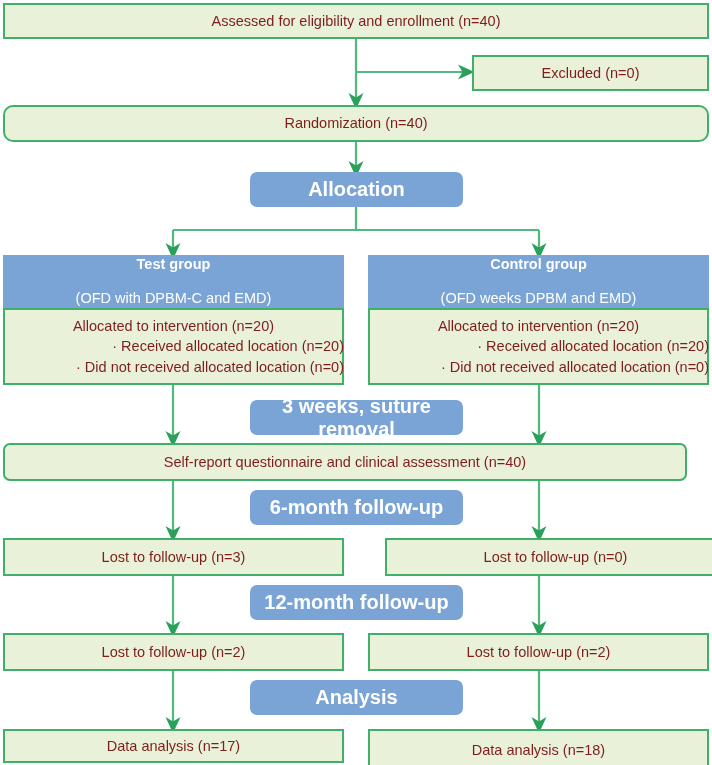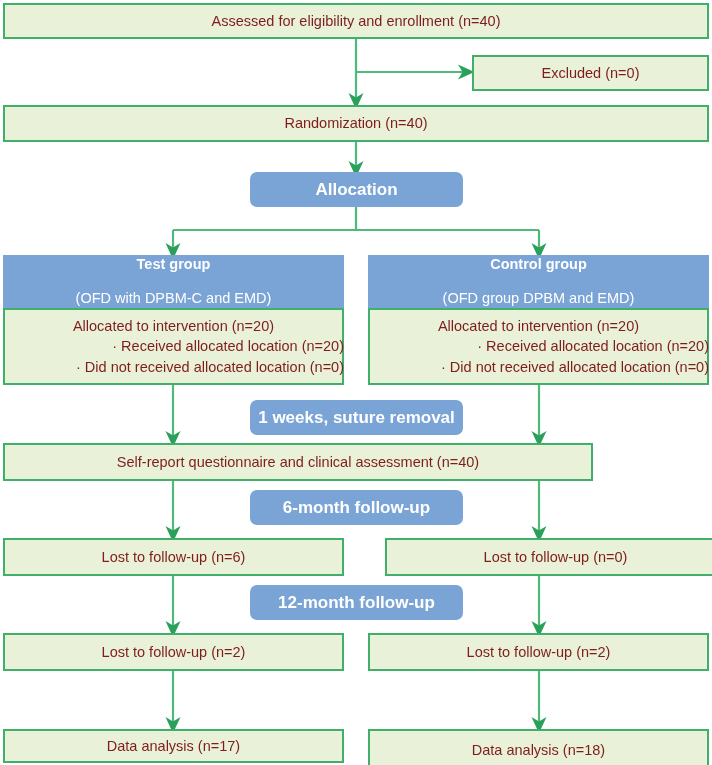--- a/index.html
+++ b/index.html
@@ -8,21 +8,21 @@
   #wires{position:absolute;left:0;top:0;width:712px;height:765px;}
   .gbox{position:absolute;box-sizing:border-box;background:#e9f1d9;border:2px solid #3faf6a;
         display:flex;flex-direction:column;align-items:center;justify-content:center;
         color:#7f1d1d;font-size:14.5px;line-height:1.42;text-align:center;}
   .bhdr{position:absolute;box-sizing:border-box;background:#7aa4d6;border:2px solid #7aa4d6;
         display:flex;flex-direction:column;align-items:center;justify-content:center;
         color:#ffffff;font-size:14.5px;line-height:1.45;text-align:center;gap:12px;}
   .bhdr .ttl{font-weight:bold;}
   .pill{position:absolute;box-sizing:border-box;background:#7aa4d6;border-radius:7px;
         display:flex;align-items:center;justify-content:center;
-        color:#ffffff;font-size:17px;font-weight:bold;text-align:center;}
+        color:#ffffff;font-size:20px;font-weight:bold;text-align:center;}
   .ln1{width:100%;}
   .bullets{display:block;width:100%;padding-left:4px;text-align:right;}
   .bullets div{white-space:nowrap;}
 </style>
 </head>
 <body>
 
 <div id="stage">
 
   <svg id="wires" viewBox="0 0 712 765">
@@ -59,21 +59,21 @@
   </svg>
 
   <div class="gbox" style="left:3px;top:3px;width:706px;height:36px;">
     <span class="ln1">Assessed for eligibility and enrollment (n=40)</span>
   </div>
 
   <div class="gbox" style="left:472px;top:55px;width:237px;height:36px;">
     <span class="ln1">Excluded (n=0)</span>
   </div>
 
-  <div class="gbox" style="left:3px;top:105px;width:706px;height:37px;">
+  <div class="gbox" style="left:3px;top:105px;width:706px;height:37px;border-radius:10px;">
     <span class="ln1">Randomization (n=40)</span>
   </div>
 
   <div class="pill" style="left:250px;top:172px;width:213px;height:35px;">
     <span>Allocation</span>
   </div>
 
   <div class="bhdr" style="left:3px;top:255px;width:341px;height:53px;">
     <span class="ttl">Test group</span>
     <span>(OFD with DPBM-C and EMD)</span>
@@ -81,60 +81,63 @@
   <div class="gbox" style="left:3px;top:308px;width:341px;height:77px;">
     <span class="ln1">Allocated to intervention (n=20)</span>
     <span class="bullets">
       <div>· Received allocated location (n=20)</div>
       <div>· Did not received allocated location (n=0)</div>
     </span>
   </div>
 
   <div class="bhdr" style="left:368px;top:255px;width:341px;height:53px;">
     <span class="ttl">Control group</span>
-    <span>(OFD group DPBM and EMD)</span>
+    <span>(OFD weeks DPBM and EMD)</span>
   </div>
   <div class="gbox" style="left:368px;top:308px;width:341px;height:77px;">
     <span class="ln1">Allocated to intervention (n=20)</span>
     <span class="bullets">
       <div>· Received allocated location (n=20)</div>
       <div>· Did not received allocated location (n=0)</div>
     </span>
   </div>
 
   <div class="pill" style="left:250px;top:400px;width:213px;height:35px;">
-    <span>1 weeks, suture removal</span>
+    <span>3 weeks, suture removal</span>
   </div>
 
-  <div class="gbox" style="left:3px;top:443px;width:590px;height:38px;">
+  <div class="gbox" style="left:3px;top:443px;width:684px;height:38px;border-radius:7px;">
     <span class="ln1">Self-report questionnaire and clinical assessment (n=40)</span>
   </div>
 
   <div class="pill" style="left:250px;top:490px;width:213px;height:35px;">
     <span>6-month follow-up</span>
   </div>
 
   <div class="gbox" style="left:3px;top:538px;width:341px;height:38px;">
-    <span class="ln1">Lost to follow-up (n=6)</span>
+    <span class="ln1">Lost to follow-up (n=3)</span>
   </div>
   <div class="gbox" style="left:368px;top:538px;width:341px;height:38px;margin-left:17px;">
     <span class="ln1">Lost to follow-up (n=0)</span>
   </div>
 
   <div class="pill" style="left:250px;top:585px;width:213px;height:35px;">
     <span>12-month follow-up</span>
   </div>
 
   <div class="gbox" style="left:3px;top:633px;width:341px;height:38px;">
     <span class="ln1">Lost to follow-up (n=2)</span>
   </div>
   <div class="gbox" style="left:368px;top:633px;width:341px;height:38px;">
     <span class="ln1">Lost to follow-up (n=2)</span>
   </div>
 
+  <div class="pill" style="left:250px;top:680px;width:213px;height:35px;">
+    <span>Analysis</span>
+  </div>
 
   <div class="gbox" style="left:3px;top:729px;width:341px;height:34px;">
     <span class="ln1">Data analysis (n=17)</span>
   </div>
   <div class="gbox" style="left:368px;top:729px;width:341px;height:42px;">
     <span class="ln1">Data analysis (n=18)</span>
   </div>
 
 </div>
 

